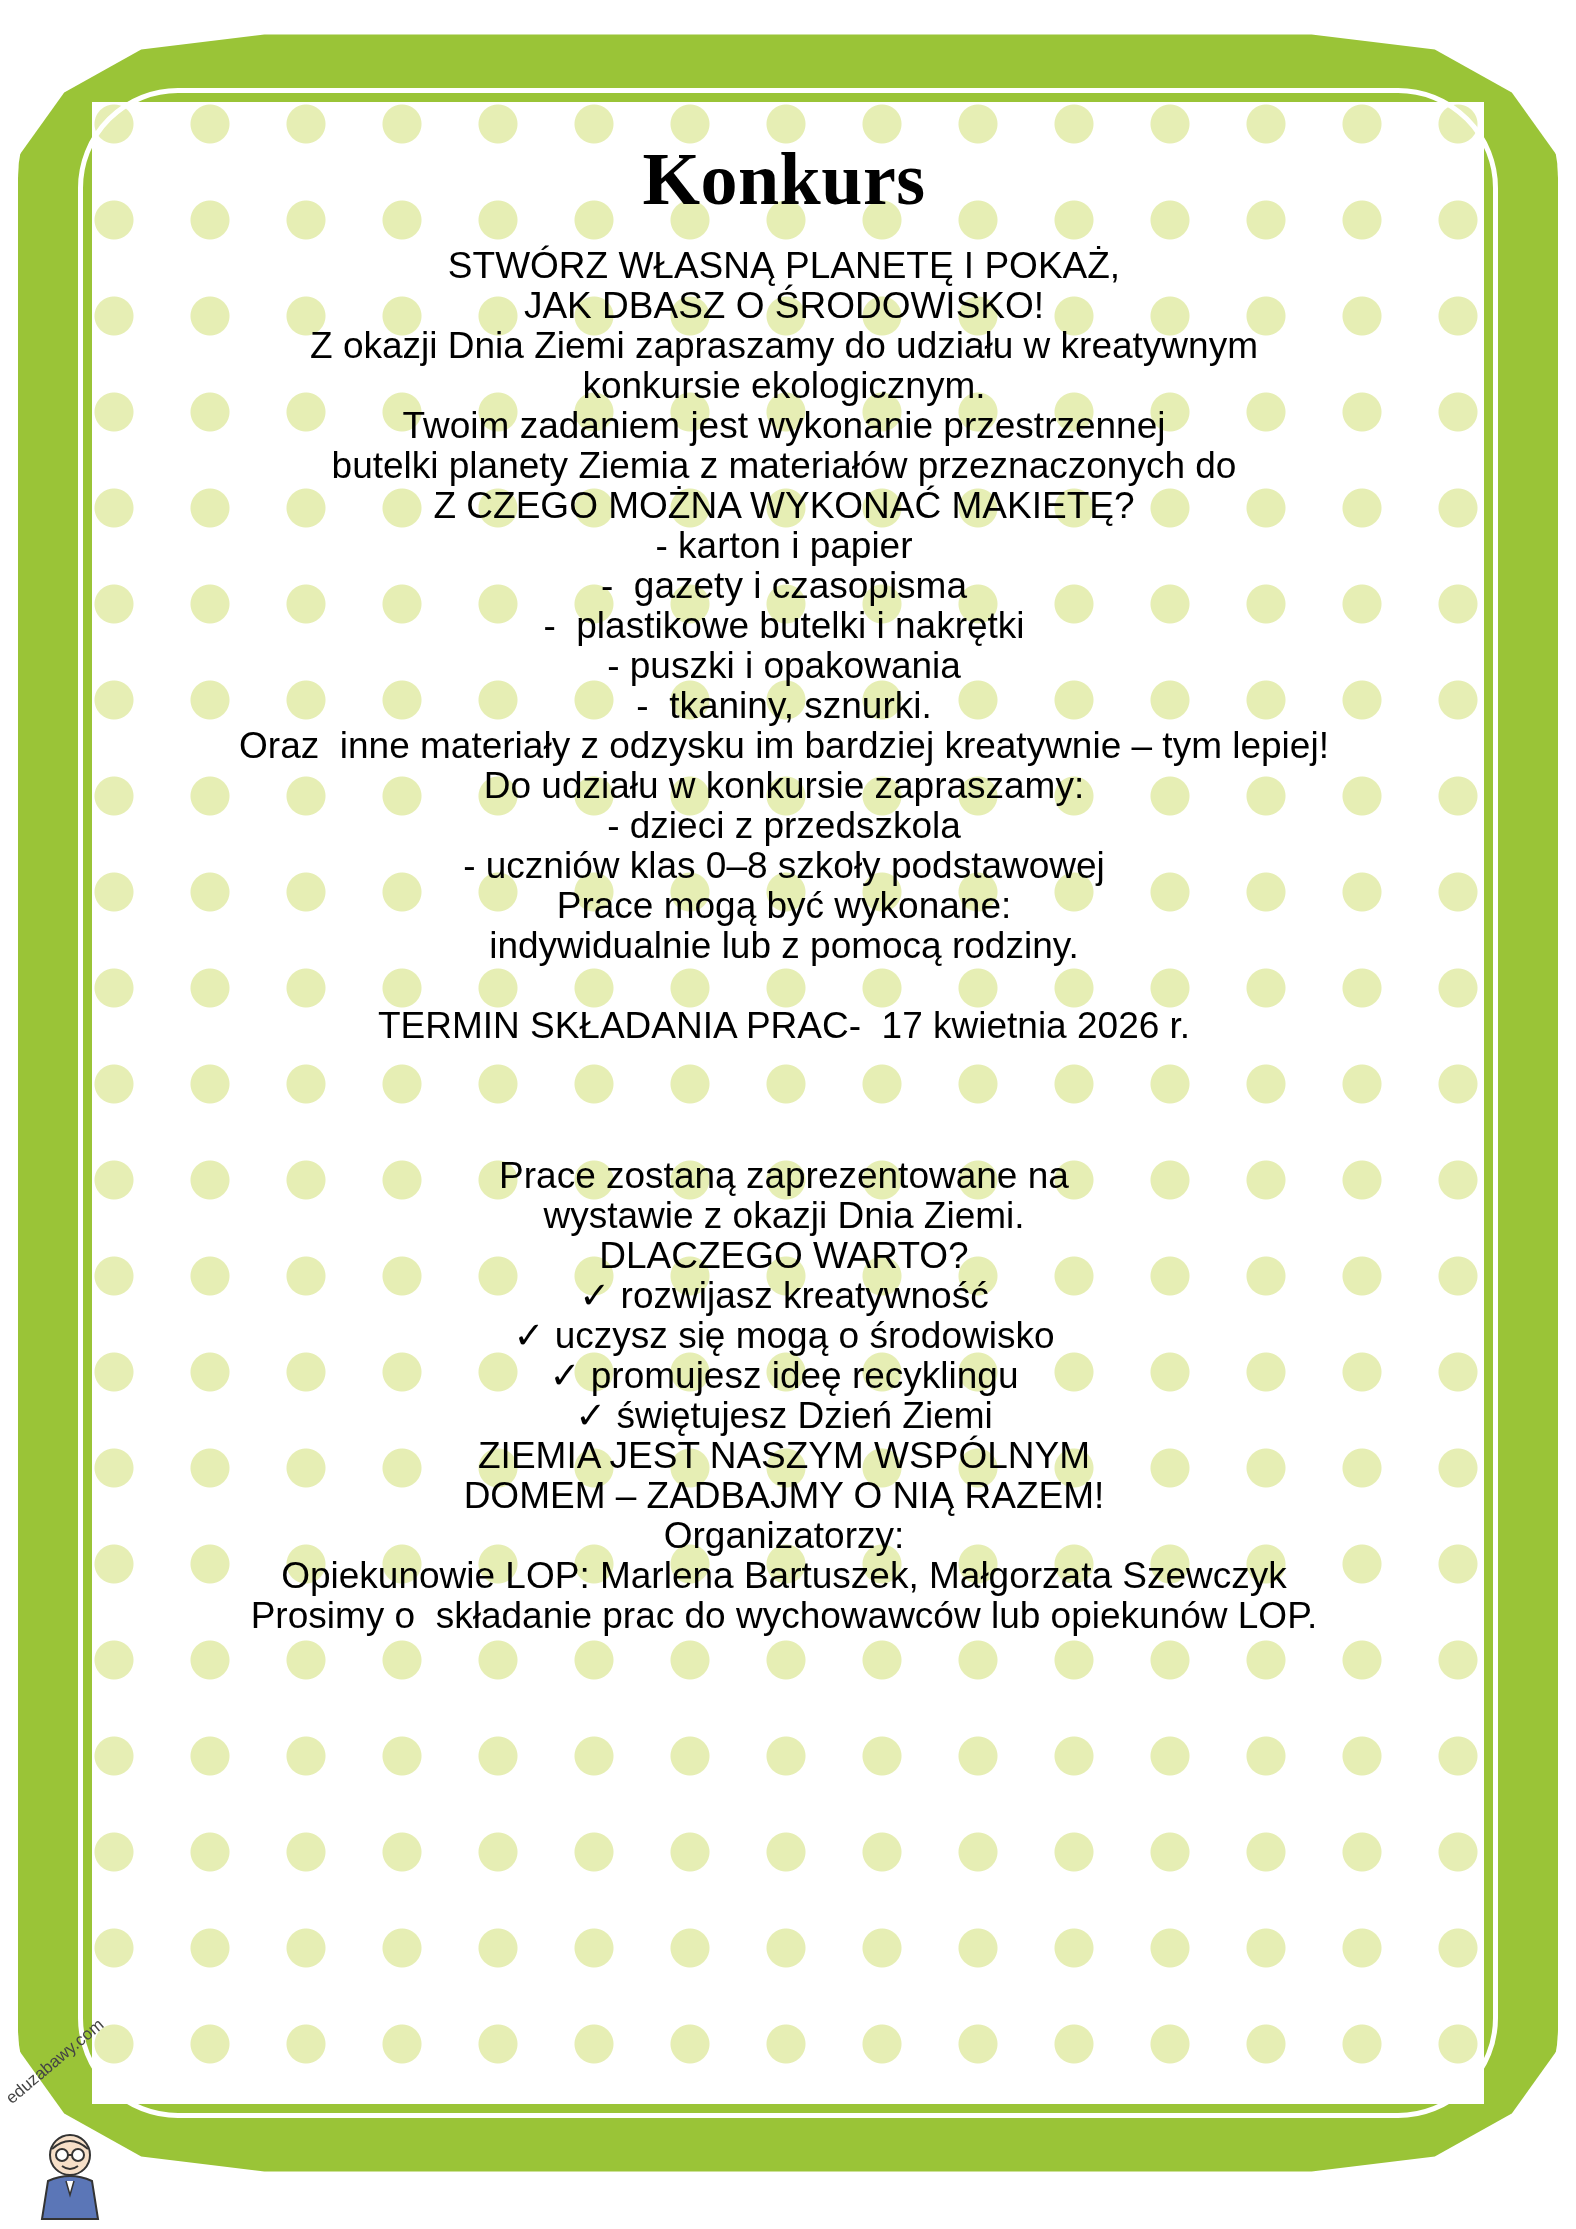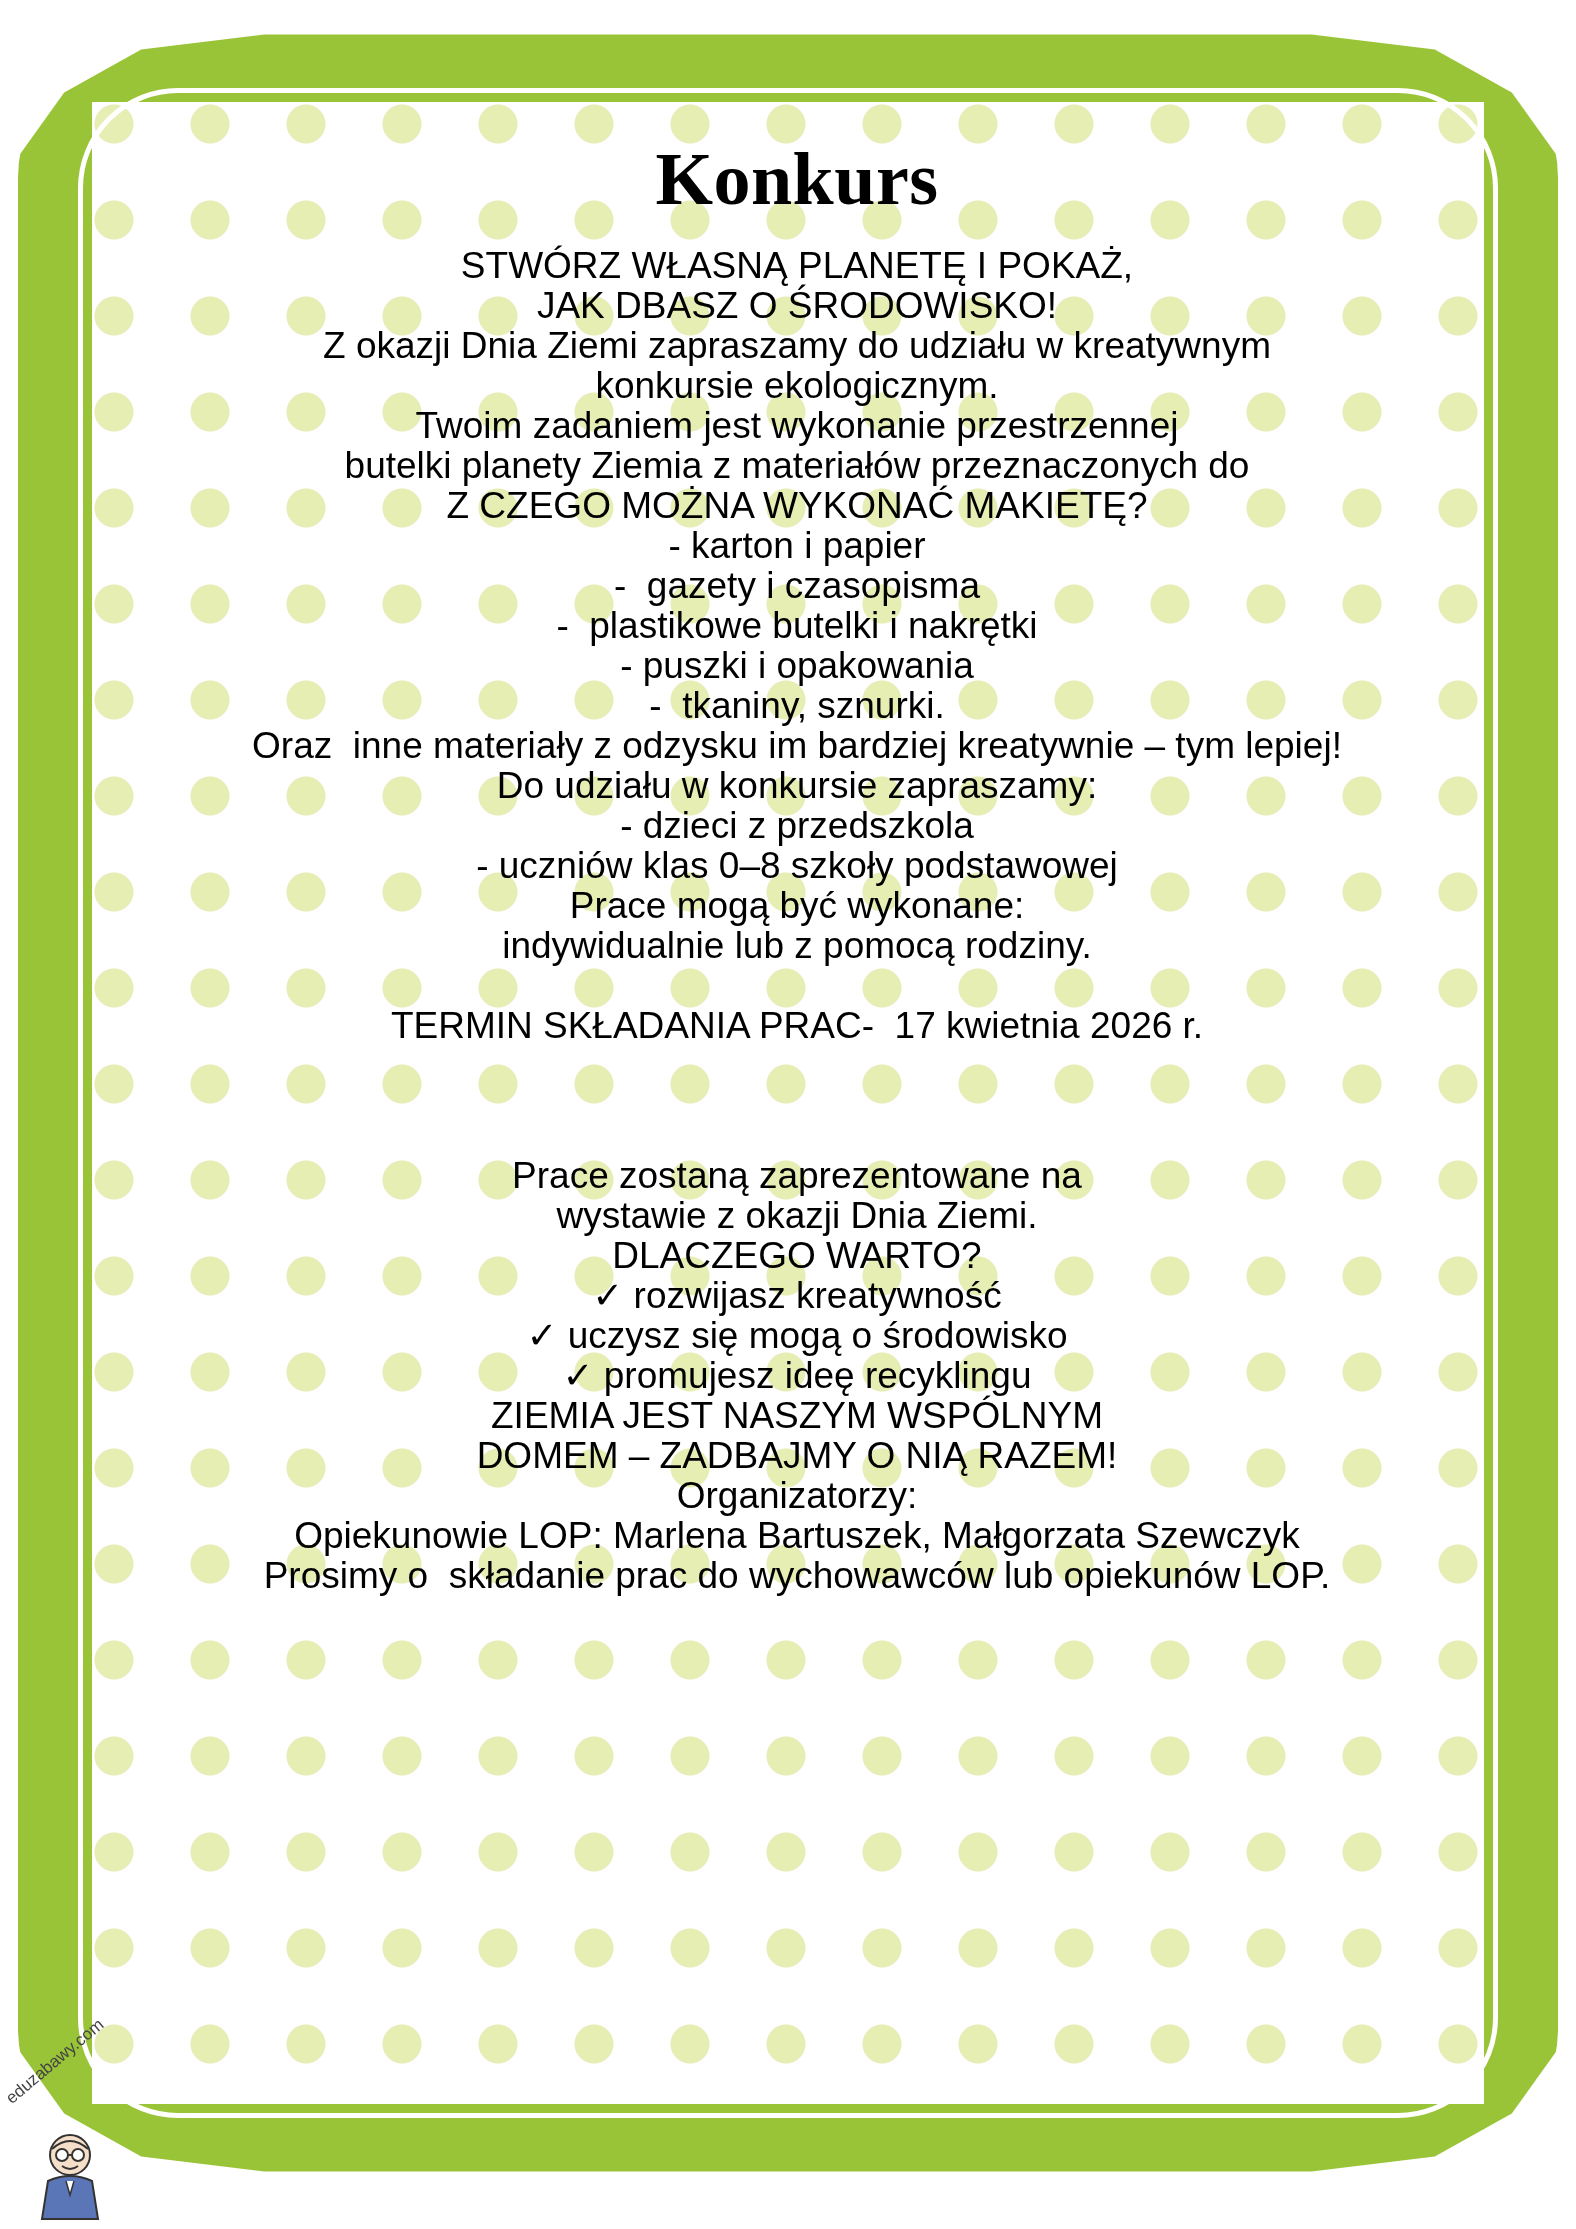--- a/index.html
+++ b/index.html
@@ -67,21 +67,21 @@
     top: 1270px;
     width: 640px;
     height: 620px;
     z-index: 1;
     pointer-events: none;
   }
 
   
   .content {
     position: absolute;
-    left: 139px;
+    left: 126px;
     top: 120px;
     width: 1316px;
     z-index: 4;
     text-align: center;
     color: #000000;
   }
   .title {
     font-family: "Liberation Serif", serif;
     font-size: 74px;
     font-weight: 700;
@@ -195,20 +195,21 @@
 
   <div class="gap-md"></div>
 
   <div class="gap-lg block-heart"></div>
   <div class="line">Prace zostaną zaprezentowane na</div>
   <div class="line">wystawie z okazji Dnia Ziemi.</div>
   <div class="line">DLACZEGO WARTO?</div>
   <div class="line">✓ rozwijasz kreatywność</div>
   <div class="line">✓ uczysz się mogą o środowisko</div>
   <div class="line">✓ promujesz ideę recyklingu</div>
+  <div class="line">✓ świętujesz Dzień Ziemi</div>
   <div class="line">ZIEMIA JEST NASZYM WSPÓLNYM</div>
   <div class="line">DOMEM – ZADBAJMY O NIĄ RAZEM!</div>
   <div class="line">Organizatorzy:</div>
   <div class="line">Opiekunowie LOP: Marlena Bartuszek, Małgorzata Szewczyk</div>
   <div class="line">Prosimy o  składanie prac do wychowawców lub opiekunów LOP.</div>
 
 </div>
 
 <div class="watermark">
   <span class="wm-text">eduzabawy.com</span>

